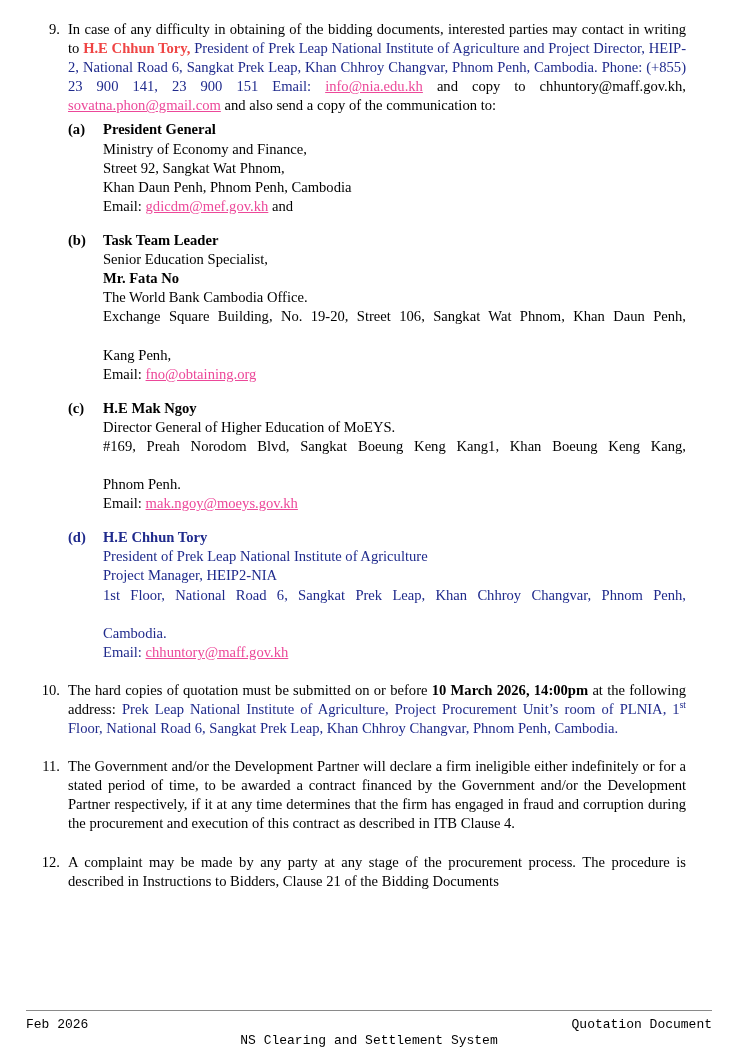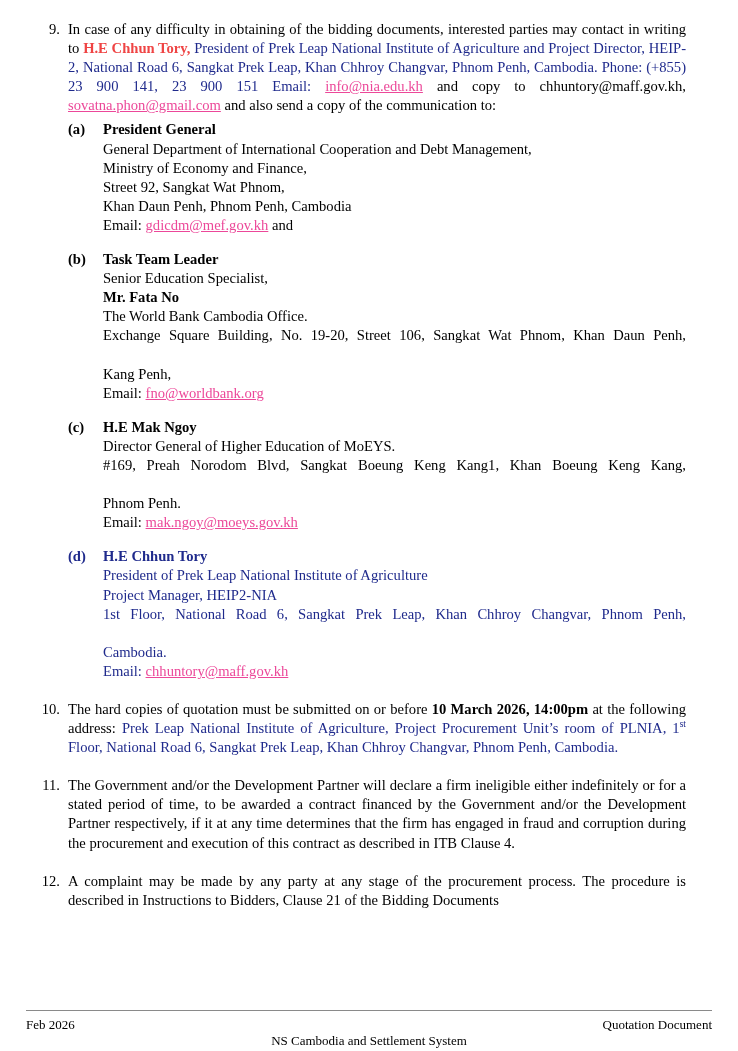--- a/index.html
+++ b/index.html
@@ -70,56 +70,55 @@
     margin:0 0 5px 0;height:0;
   }
   .footer .row{
     display:flex;
     justify-content:space-between;
     align-items:baseline;
     font-size:13px;
     line-height:17px;
   }
   .footer .mid{position:absolute;left:0;right:0;text-align:center;font-size:13px;}
-  .footer .wrap{position:relative;}
+  .footer .wrap{position:relative;font-family:Liberation Mono, monospace;}
 </style>
 </head>
 <body>
 
 <div class="page">
 
   <div style="height:20px"></div>
 
   <div class="clause">
     <span class="num">9.</span><span>In case of any difficulty in obtaining of the bidding documents, interested parties may contact in writing to </span><span class="blue-b">H.E Chhun Tory,</span><span class="blue"> President of Prek Leap National Institute of Agriculture and Project Director, HEIP-2, National Road 6, Sangkat Prek Leap, Khan Chhroy Changvar, Phnom Penh, Cambodia. Phone: (+855) 23 900 141, 23 900 151 Email: </span><a class="lnk" href="#">info@nia.edu.kh</a><span> and copy to chhuntory@maff.gov.kh, </span><a class="lnk" href="#">sovatna.phon@gmail.com</a><span> and also send a copy of the communication to:</span>
   </div>
 
   <div class="gap-tiny"></div>
 
   <div class="sub">
     <span class="mark">(a)</span>
     <span class="line b">President General</span>
-    <span class="line">General Department of International Cooperation and Debt Management,</span>
     <span class="line">Ministry of Economy and Finance,</span>
     <span class="line">Street 92, Sangkat Wat Phnom,</span>
     <span class="line">Khan Daun Penh, Phnom Penh, Cambodia</span>
     <span class="line"><span>Email: </span><a class="lnk" href="#">gdicdm@mef.gov.kh</a><span> and</span></span>
   </div>
 
   <div class="gap-small"></div>
 
   <div class="sub">
     <span class="mark">(b)</span>
     <span class="line b">Task Team Leader</span>
     <span class="line">Senior Education Specialist,</span>
     <span class="line b">Mr. Fata No</span>
     <span class="line">The World Bank Cambodia Office.</span>
     <span class="line just stretch">Exchange Square Building, No. 19-20, Street 106, Sangkat Wat Phnom, Khan Daun Penh,</span>
     <span class="line">Kang Penh,</span>
-    <span class="line"><span>Email: </span><a class="lnk" href="#">fno@worldbank.org</a></span>
+    <span class="line"><span>Email: </span><a class="lnk" href="#">fno@obtaining.org</a></span>
   </div>
 
   <div class="gap-small"></div>
 
   <div class="sub">
     <span class="mark">(c)</span>
     <span class="line b">H.E Mak Ngoy</span>
     <span class="line">Director General of Higher Education of MoEYS.</span>
     <span class="line just stretch">#169, Preah Norodom Blvd, Sangkat Boeung Keng Kang1, Khan Boeung Keng Kang,</span>
     <span class="line">Phnom Penh.</span>
@@ -156,17 +155,17 @@
     <span class="num">12.</span><span>A complaint may be made by any party at any stage of the procurement process. The procedure is described in Instructions to Bidders, Clause 21 of the Bidding Documents</span>
   </div>
 
   <div class="footer">
     <hr class="rule">
     <div class="wrap">
       <div class="row">
         <span>Feb 2026</span>
         <span>Quotation Document</span>
       </div>
-      <div class="mid">NS Cambodia and Settlement System</div>
+      <div class="mid">NS Clearing and Settlement System</div>
     </div>
   </div>
 
 </div>
 
 </body></html>

